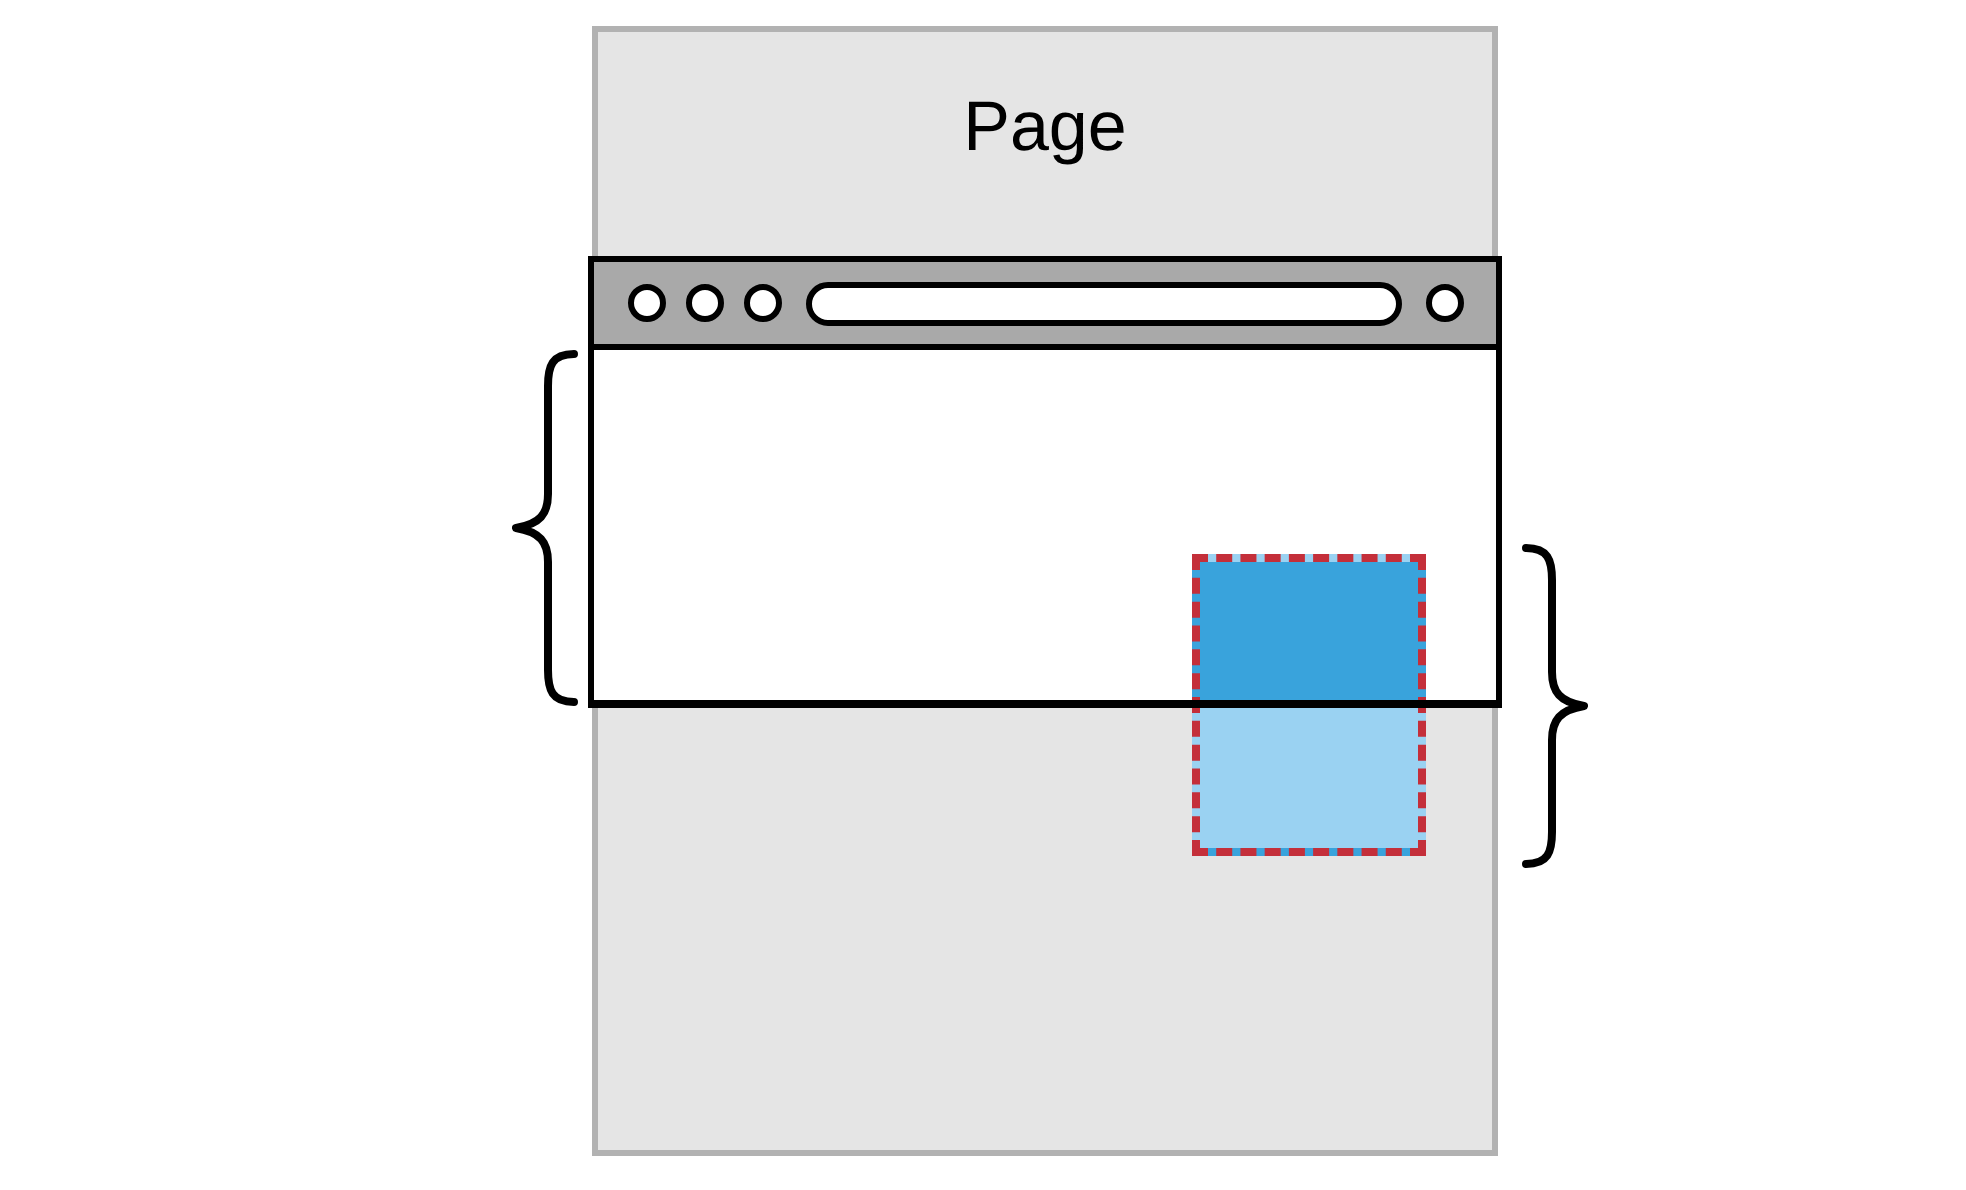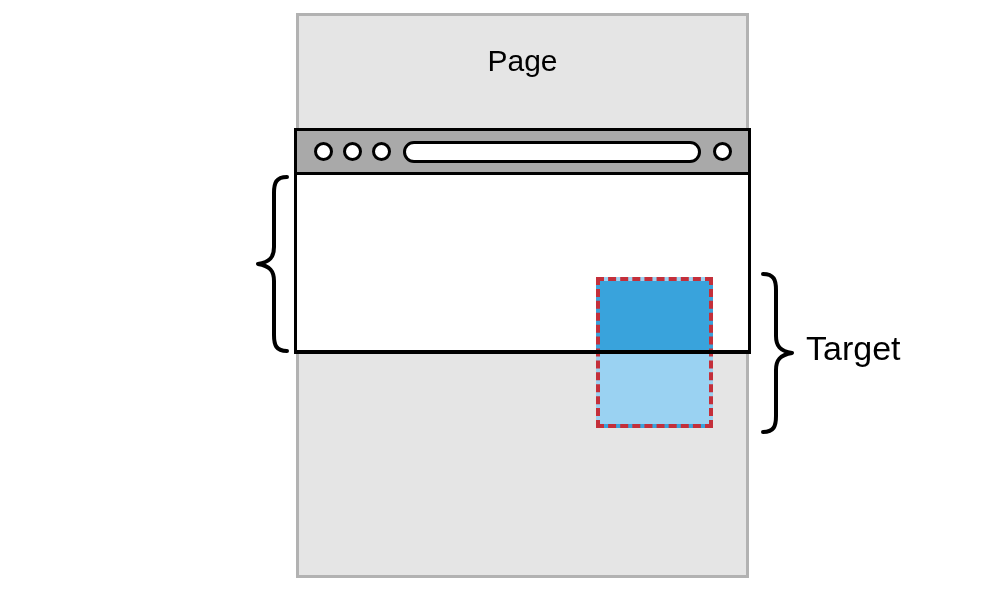--- a/index.html
+++ b/index.html
@@ -22,21 +22,21 @@
   .page-rect {
     left: 296px; top: 13px;
     width: 453px; height: 565px;
     background: var(--page-fill, #e5e5e5);
     border: 3px solid var(--page-border, #b2b2b2);
   }
   .page-label {
     left: 296px; top: 46px;
     width: 453px;
     text-align: center;
-    font-size: 30px;
+    font-size: 35px;
     line-height: 1;
     color: var(--label-text, #000);
   }
 
   
   .chrome-bar {
     left: 294px; top: 128px;
     width: 457px; height: 47px;
     background: var(--chrome-fill, #a9a9a9);
     border: 3px solid var(--outline, #000);
@@ -133,15 +133,14 @@
 
   <div class="abs viewport-bottom-line"></div>
 
   <svg class="abs brace brace-left" viewBox="0 0 42 180" fill="none" xmlns="http://www.w3.org/2000/svg">
     <path d="M36 3 C25 3 23 9 23 19 L23 73 C23 83 19 88 7 90 C19 92 23 97 23 107 L23 161 C23 171 25 177 36 177" stroke="currentColor" stroke-width="4" stroke-linecap="round" stroke-linejoin="round"></path>
   </svg>
 
   <svg class="abs brace brace-right" viewBox="0 0 42 164" fill="none" xmlns="http://www.w3.org/2000/svg">
     <path d="M6 3 C17 3 19 9 19 19 L19 65 C19 75 23 80 35 82 C23 84 19 89 19 99 L19 145 C19 155 17 161 6 161" stroke="currentColor" stroke-width="4" stroke-linecap="round" stroke-linejoin="round"></path>
   </svg>
-  <div class="abs target-label">Target</div>
 
 </div>
 
 </body></html>

